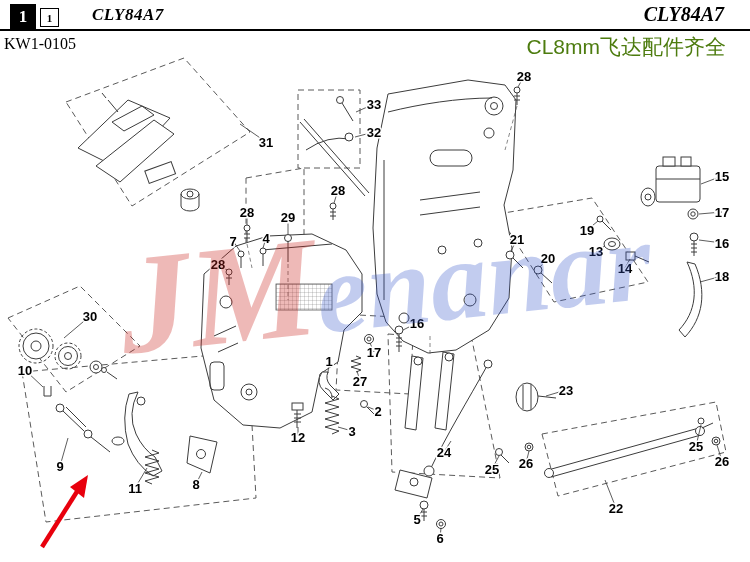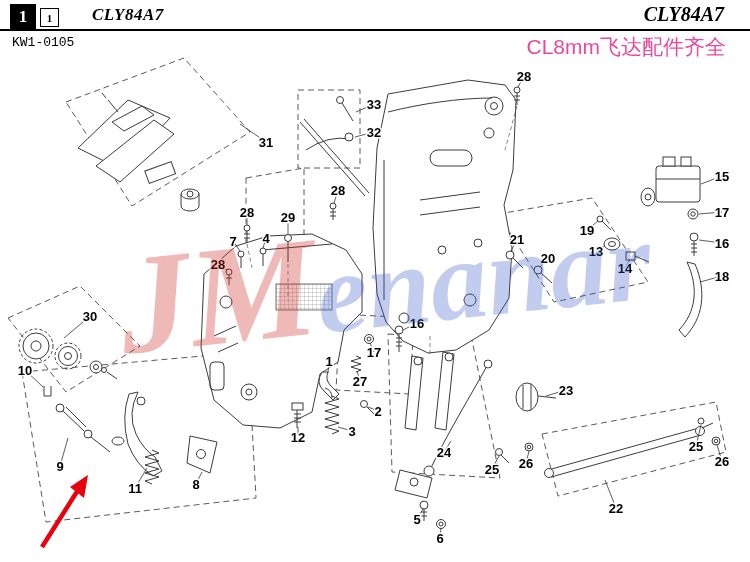--- a/index.html
+++ b/index.html
@@ -10,22 +10,22 @@
             font-weight:bold;font-size:17px;display:flex;align-items:center;justify-content:center;
             font-family:"Liberation Serif",serif;}
   .page-box-2{position:absolute;left:40px;top:8px;width:17px;height:17px;border:1.6px solid #000;
             font-size:11px;font-weight:bold;display:flex;align-items:center;justify-content:center;
             font-family:"Liberation Serif",serif;background:#fff;}
   .model-left{position:absolute;left:92px;top:5px;font-family:"Liberation Serif",serif;
             font-style:italic;font-weight:bold;font-size:17px;letter-spacing:.5px;color:#000;}
   .model-right{position:absolute;right:26px;top:3px;font-family:"Liberation Serif",serif;
             font-style:italic;font-weight:bold;font-size:20px;color:#000;}
   .rule{position:absolute;left:0;top:29px;width:750px;height:2px;background:#000;}
-  .doc-code{position:absolute;left:12px;top:35px;font-family:Liberation Mono, monospace;
-            font-size:13px;color:#000;}
+  .doc-code{position:absolute;left:4px;top:35px;font-family:Liberation Serif, serif;
+            font-size:16px;color:#000;}
   .promo{position:absolute;right:24px;top:33px;font-size:21px;font-weight:500;
             font-family:"Liberation Sans",sans-serif;}
   
   svg.diagram{position:absolute;left:0;top:0;}
   .ln{stroke:#3c3c3c;stroke-width:1;fill:none;}
   .fw{stroke:#3c3c3c;stroke-width:1;fill:#fff;}
   .dash{stroke:#5a5a5a;stroke-width:1;fill:none;stroke-dasharray:6 4;}
   .dash2{stroke:#6a6a6a;stroke-width:.8;fill:none;stroke-dasharray:4 3;}
   .part-num{font-family:"Liberation Sans",sans-serif;font-weight:bold;font-size:13px;fill:#000;
             paint-order:stroke;stroke:#fff;stroke-width:3px;text-anchor:middle;dominant-baseline:central;}
@@ -40,21 +40,21 @@
 <body>
 
 <div class="page">
 
   <div class="page-box">1</div>
   <div class="page-box-2">1</div>
   <div class="model-left">CLY84A7</div>
   <div class="model-right">CLY84A7</div>
   <div class="rule"></div>
   <div class="doc-code">KW1-0105</div>
-  <div class="promo" style="color: #ec4899; text-align: right;">CL8mm飞达配件齐全</div>
+  <div class="promo" style="color: #4d7c0f; text-align: right;">CL8mm飞达配件齐全</div>
 
   <svg class="diagram" width="750" height="562" viewBox="0 0 750 562">
     <defs>
       <pattern id="hatch" width="4" height="4" patternUnits="userSpaceOnUse">
         <path d="M0 0H4M0 0V4" stroke="#777" stroke-width="0.5"></path>
       </pattern>
     </defs>
 
     <g>
       <polygon class="dash" points="66,102 184,58 250,132 132,206"></polygon>

